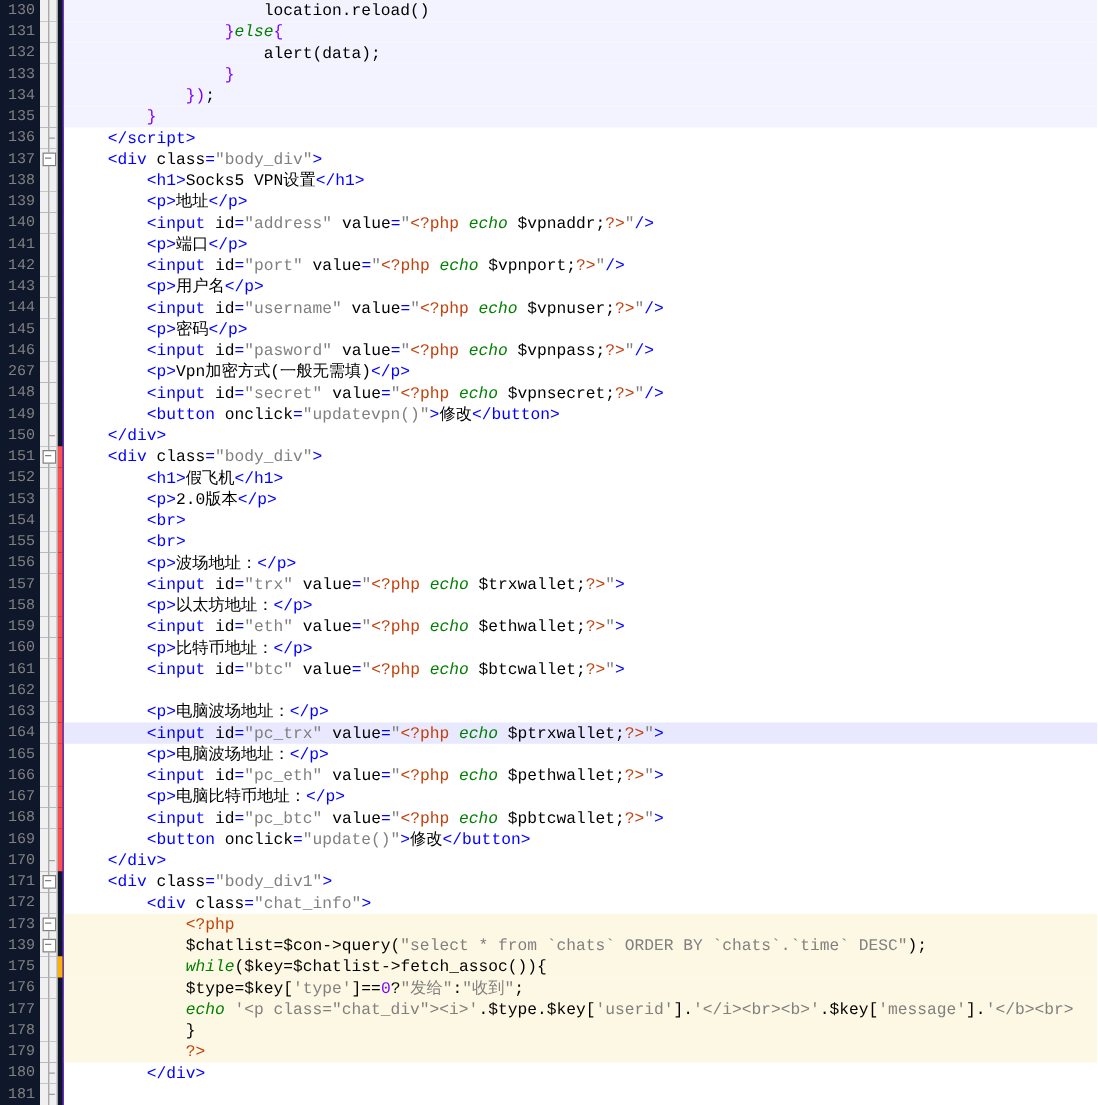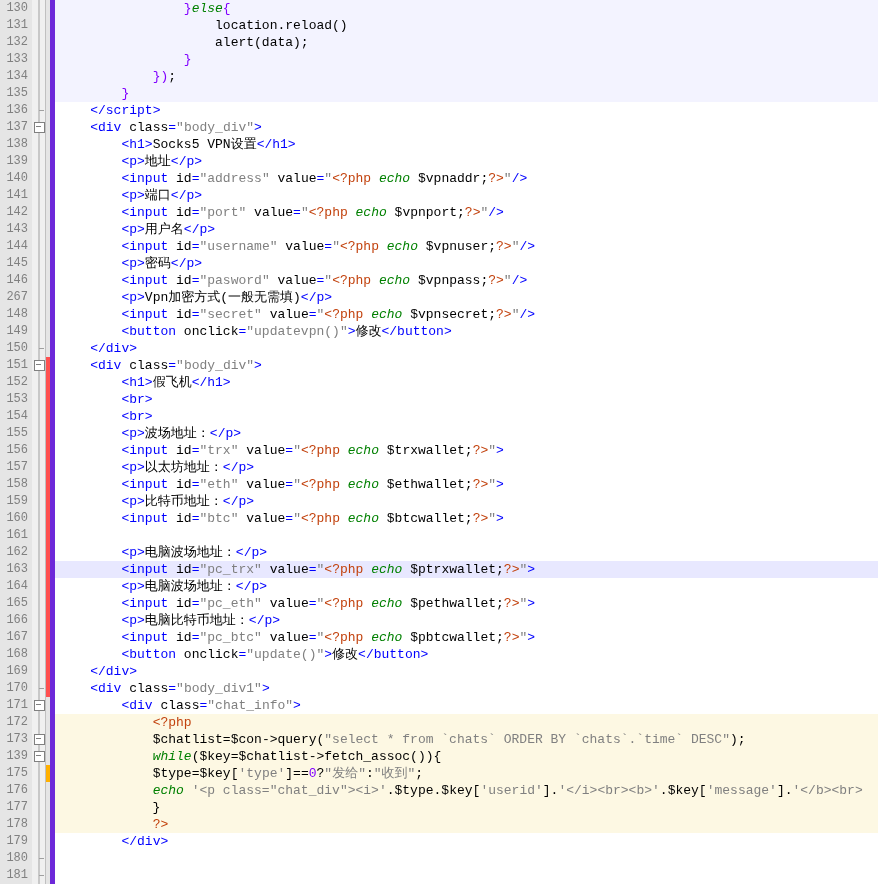--- a/index.html
+++ b/index.html
@@ -1,18 +1,18 @@
 <!DOCTYPE html>
 <html><head>
 <meta charset="utf-8">
 <style>
 *{margin:0;padding:0;box-sizing:border-box}
 body{font-family:Consolas,'Courier New',monospace;font-size:13px;background:#fff;white-space:nowrap;overflow:hidden}
 .editor{display:flex;height:884px}
-.gutter{background:#e5e5e5;border-right:5px solid #6d28d9;user-select:none}
+.gutter{background:#0f172a;border-right:1px solid #6d28d9;user-select:none}
 .ln{display:flex}
 .num{width:32px;text-align:right;padding-right:4px;color:#808080;height:17px;line-height:17px;font-size:12px}
 .fold{width:14px;background:#f0f0f0;position:relative;height:17px;border-right:1px solid #c0c0c0}
 .fold::before{content:"";position:absolute;left:50%;top:0;bottom:0;width:1px;background:#a0a0a0;transform:translateX(-50%)}
 .fold.box::after{content:"";position:absolute;left:2px;top:3px;width:9px;height:9px;border:1px solid #808080;background:#fff}
 .fold.box.minus span{position:absolute;left:4px;top:7px;width:5px;height:1px;background:#808080;z-index:2}
 .fold.end::after{content:"";position:absolute;left:50%;top:8px;width:5px;height:1px;background:#a0a0a0}
 .chg{width:4px;height:17px}
 .chg.r{background:#ff5050}
 .chg.y{background:#ffb000}
@@ -301,22 +301,22 @@
         <div class="fold end"></div>
         <div class="chg "></div>
       </div>
       <div class="ln">
         <div class="num">181</div>
         <div class="fold end"></div>
         <div class="chg "></div>
       </div>
     </div>
   <div class="code" id="code">
+      <div class="line bg1">                    location.reload()</div>
       <div class="line bg1">                <span class="br">}</span><span class="k">else</span><span class="br">{</span></div>
-      <div class="line bg1">                    location.reload()</div>
       <div class="line bg1">                    alert(data);</div>
       <div class="line bg1">                <span class="br">}</span></div>
       <div class="line bg1">            <span class="br">})</span>;</div>
       <div class="line bg1">        <span class="br">}</span></div>
       <div class="line ">    <span class="t">&lt;/script&gt;</span></div>
       <div class="line ">    <span class="t">&lt;div</span> <span class="a">class</span><span class="t">=</span><span class="s">"body_div"</span><span class="t">&gt;</span></div>
       <div class="line ">        <span class="t">&lt;h1&gt;</span><span class="b">Socks5 VPN设置</span><span class="t">&lt;/h1&gt;</span></div>
       <div class="line ">        <span class="t">&lt;p&gt;</span><span class="b">地址</span><span class="t">&lt;/p&gt;</span></div>
       <div class="line ">        <span class="t">&lt;input</span> <span class="a">id</span><span class="t">=</span><span class="s">"address"</span> <span class="a">value</span><span class="t">=</span><span class="s">"</span><span class="p">&lt;?php</span> <span class="k">echo</span> <span class="v">$vpnaddr</span>;<span class="p">?&gt;</span><span class="s">"</span><span class="t">/&gt;</span></div>
       <div class="line ">        <span class="t">&lt;p&gt;</span><span class="b">端口</span><span class="t">&lt;/p&gt;</span></div>
@@ -324,20 +324,21 @@
       <div class="line ">        <span class="t">&lt;p&gt;</span><span class="b">用户名</span><span class="t">&lt;/p&gt;</span></div>
       <div class="line ">        <span class="t">&lt;input</span> <span class="a">id</span><span class="t">=</span><span class="s">"username"</span> <span class="a">value</span><span class="t">=</span><span class="s">"</span><span class="p">&lt;?php</span> <span class="k">echo</span> <span class="v">$vpnuser</span>;<span class="p">?&gt;</span><span class="s">"</span><span class="t">/&gt;</span></div>
       <div class="line ">        <span class="t">&lt;p&gt;</span><span class="b">密码</span><span class="t">&lt;/p&gt;</span></div>
       <div class="line ">        <span class="t">&lt;input</span> <span class="a">id</span><span class="t">=</span><span class="s">"pasword"</span> <span class="a">value</span><span class="t">=</span><span class="s">"</span><span class="p">&lt;?php</span> <span class="k">echo</span> <span class="v">$vpnpass</span>;<span class="p">?&gt;</span><span class="s">"</span><span class="t">/&gt;</span></div>
       <div class="line ">        <span class="t">&lt;p&gt;</span><span class="b">Vpn加密方式(一般无需填)</span><span class="t">&lt;/p&gt;</span></div>
       <div class="line ">        <span class="t">&lt;input</span> <span class="a">id</span><span class="t">=</span><span class="s">"secret"</span> <span class="a">value</span><span class="t">=</span><span class="s">"</span><span class="p">&lt;?php</span> <span class="k">echo</span> <span class="v">$vpnsecret</span>;<span class="p">?&gt;</span><span class="s">"</span><span class="t">/&gt;</span></div>
       <div class="line ">        <span class="t">&lt;button</span> <span class="a">onclick</span><span class="t">=</span><span class="s">"updatevpn()"</span><span class="t">&gt;</span><span class="b">修改</span><span class="t">&lt;/button&gt;</span></div>
       <div class="line ">    <span class="t">&lt;/div&gt;</span></div>
       <div class="line ">    <span class="t">&lt;div</span> <span class="a">class</span><span class="t">=</span><span class="s">"body_div"</span><span class="t">&gt;</span></div>
       <div class="line ">        <span class="t">&lt;h1&gt;</span><span class="b">假飞机</span><span class="t">&lt;/h1&gt;</span></div>
+      <div class="line ">        <span class="t">&lt;p&gt;</span><span class="b">2.0版本</span><span class="t">&lt;/p&gt;</span></div>
       <div class="line ">        <span class="t">&lt;br&gt;</span></div>
       <div class="line ">        <span class="t">&lt;br&gt;</span></div>
       <div class="line ">        <span class="t">&lt;p&gt;</span><span class="b">波场地址：</span><span class="t">&lt;/p&gt;</span></div>
       <div class="line ">        <span class="t">&lt;input</span> <span class="a">id</span><span class="t">=</span><span class="s">"trx"</span> <span class="a">value</span><span class="t">=</span><span class="s">"</span><span class="p">&lt;?php</span> <span class="k">echo</span> <span class="v">$trxwallet</span>;<span class="p">?&gt;</span><span class="s">"</span><span class="t">&gt;</span></div>
       <div class="line ">        <span class="t">&lt;p&gt;</span><span class="b">以太坊地址：</span><span class="t">&lt;/p&gt;</span></div>
       <div class="line ">        <span class="t">&lt;input</span> <span class="a">id</span><span class="t">=</span><span class="s">"eth"</span> <span class="a">value</span><span class="t">=</span><span class="s">"</span><span class="p">&lt;?php</span> <span class="k">echo</span> <span class="v">$ethwallet</span>;<span class="p">?&gt;</span><span class="s">"</span><span class="t">&gt;</span></div>
       <div class="line ">        <span class="t">&lt;p&gt;</span><span class="b">比特币地址：</span><span class="t">&lt;/p&gt;</span></div>
       <div class="line ">        <span class="t">&lt;input</span> <span class="a">id</span><span class="t">=</span><span class="s">"btc"</span> <span class="a">value</span><span class="t">=</span><span class="s">"</span><span class="p">&lt;?php</span> <span class="k">echo</span> <span class="v">$btcwallet</span>;<span class="p">?&gt;</span><span class="s">"</span><span class="t">&gt;</span></div>
       <div class="line "></div>
       <div class="line ">        <span class="t">&lt;p&gt;</span><span class="b">电脑波场地址：</span><span class="t">&lt;/p&gt;</span></div>

